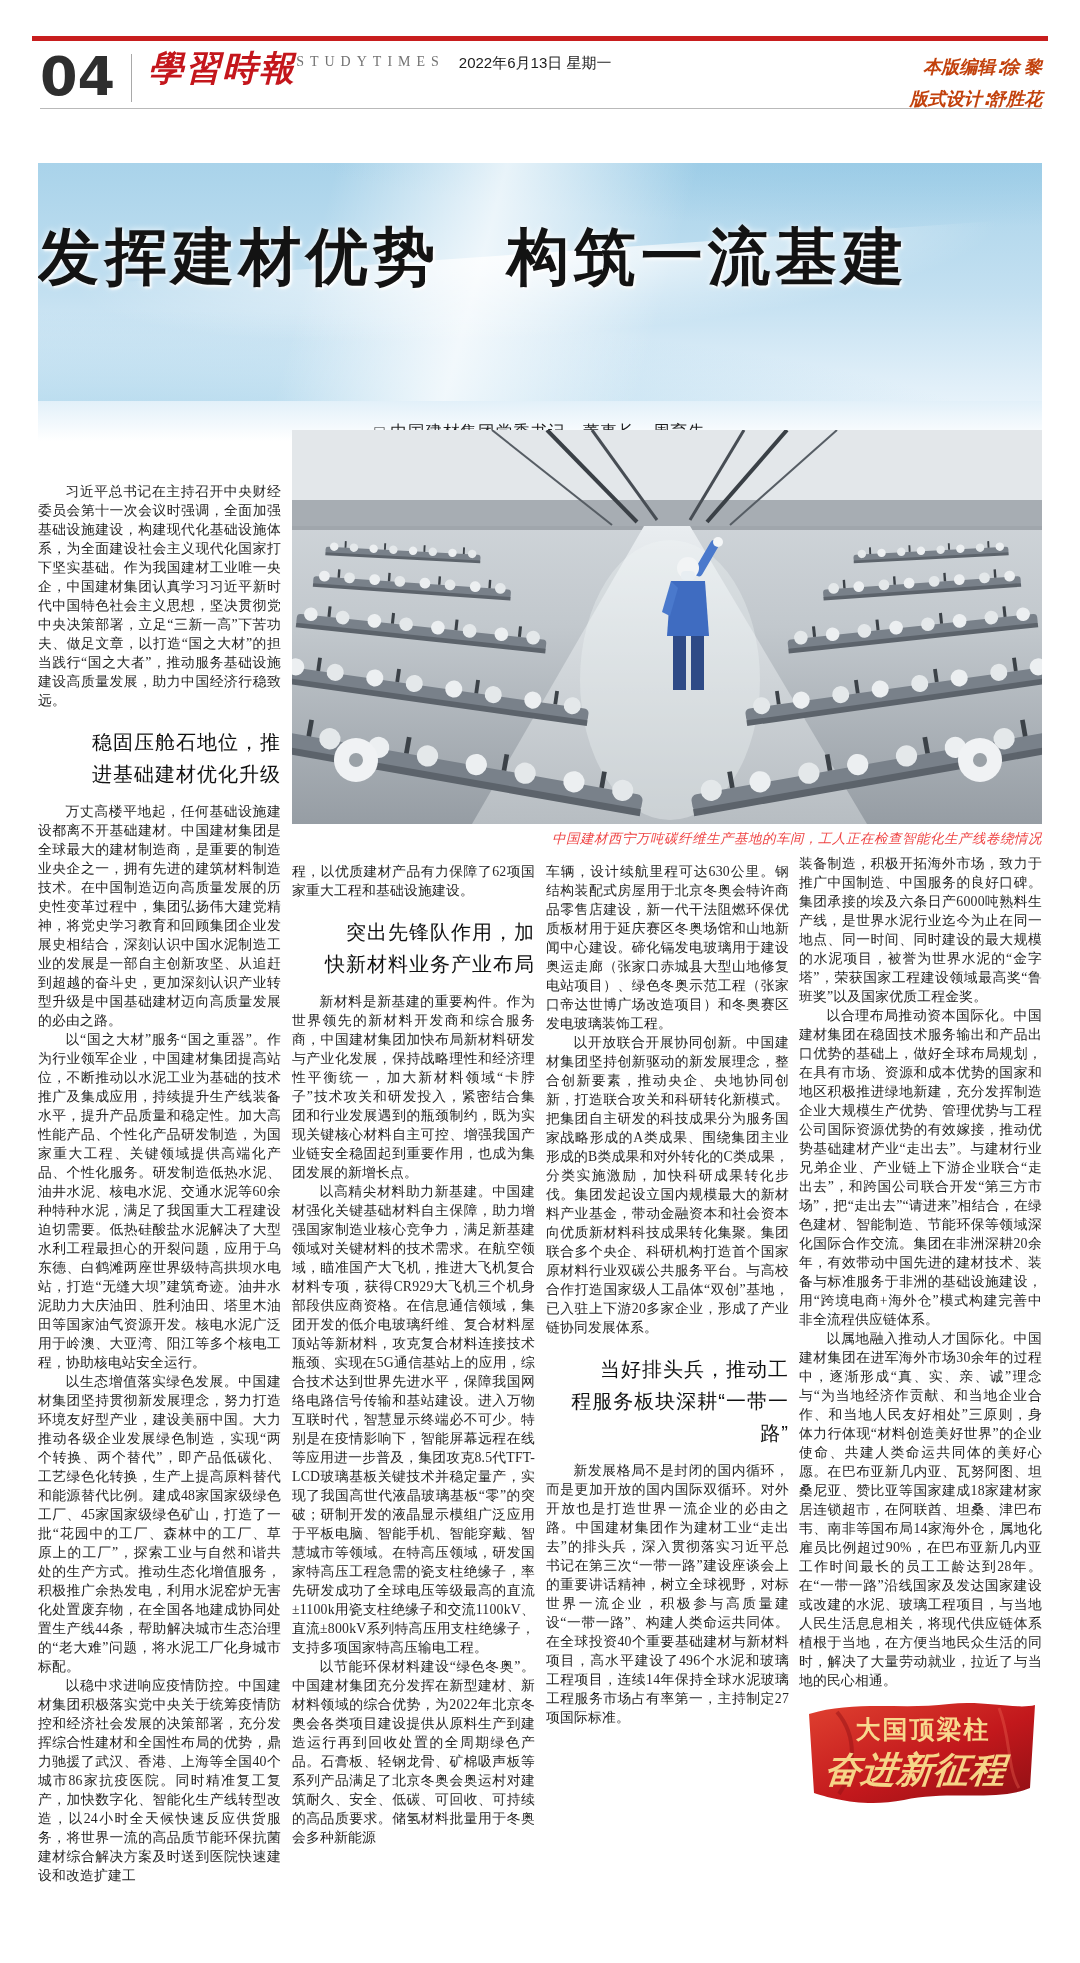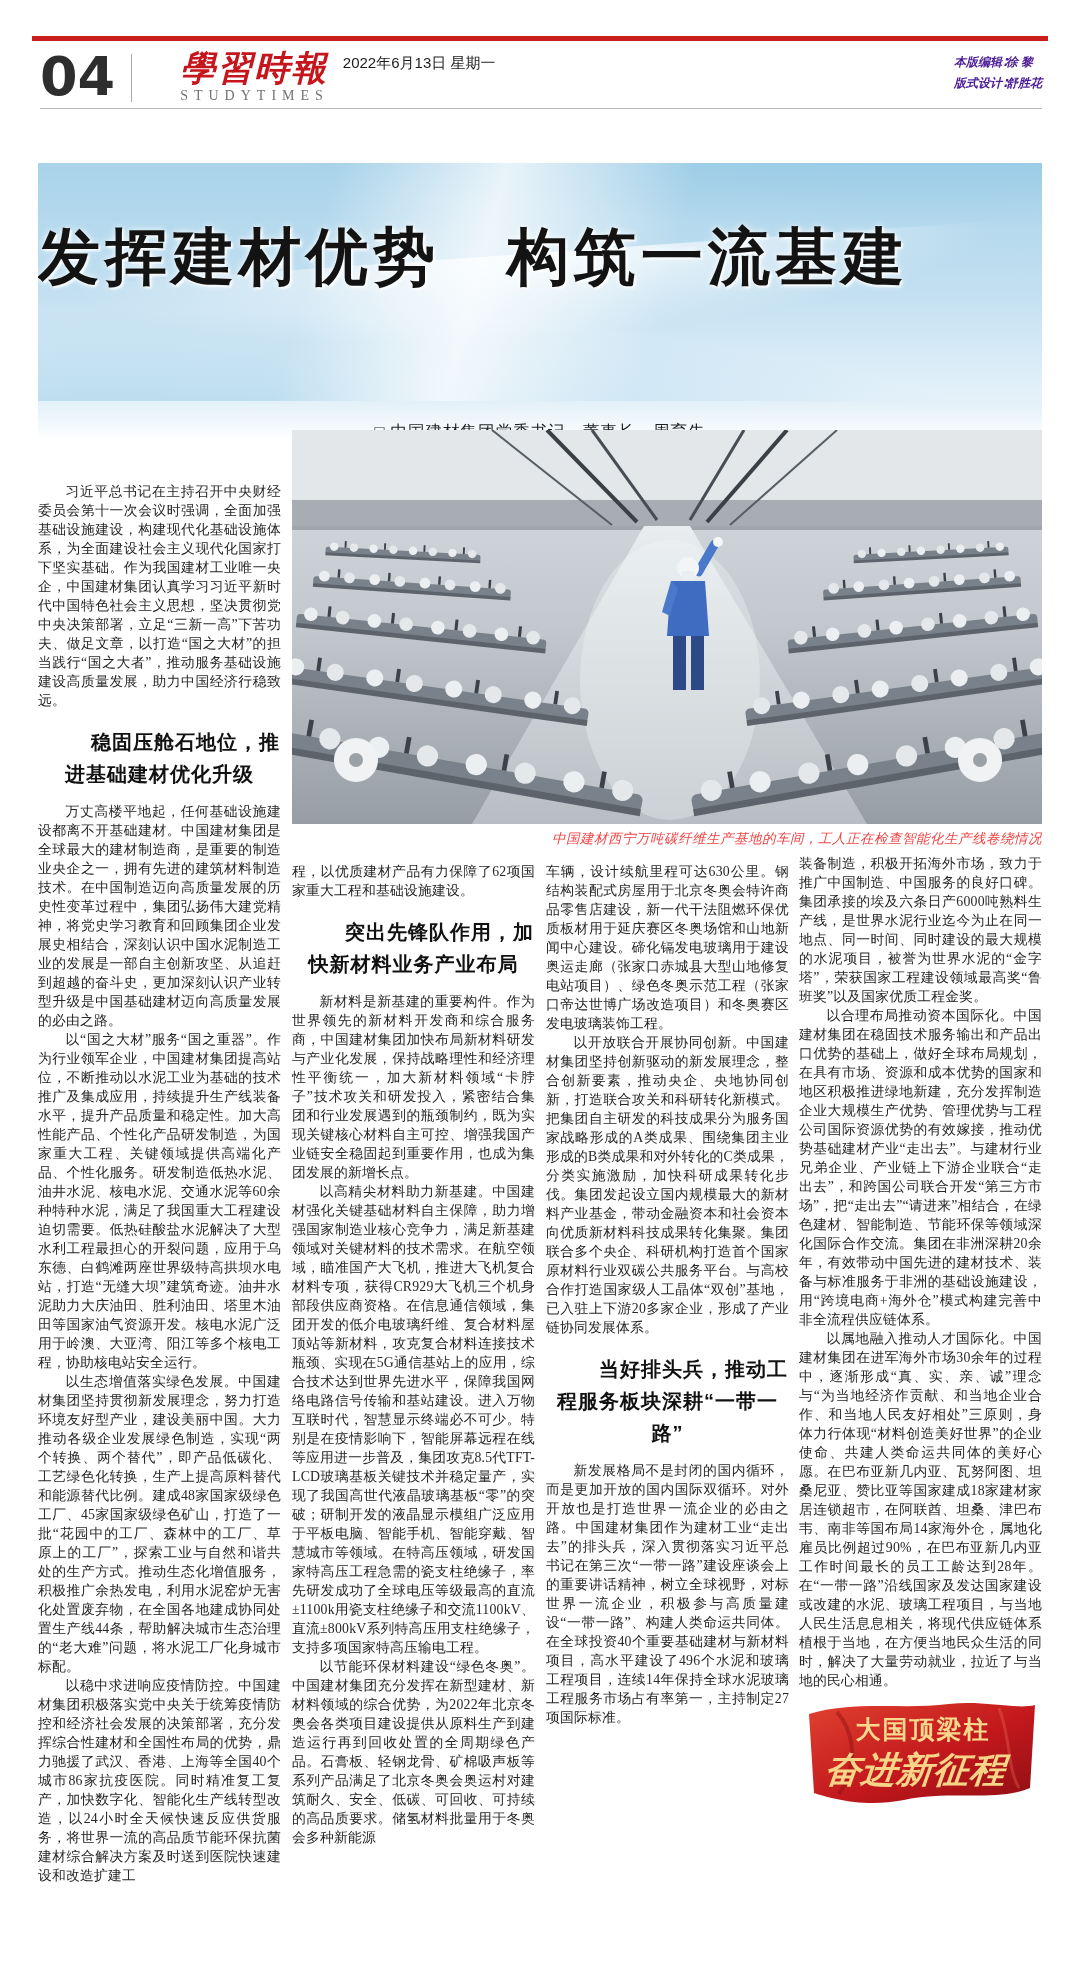--- a/index.html
+++ b/index.html
@@ -3,26 +3,26 @@
 <meta charset="utf-8">
 <style>
   html,body{margin:0;padding:0;background:#e8e8e8;}
   .page{position:relative;width:1080px;height:1963px;background:#fff;margin:0 auto;
         font-family:"Liberation Serif", serif;color:#262626;overflow:hidden;}
   
   .top-rule{position:absolute;left:32px;top:36px;width:1016px;height:5px;background:#c81e1e;}
   .header-row{position:absolute;left:40px;top:52px;width:1002px;height:54px;display:flex;align-items:flex-start;}
   .page-num{font-family:"DejaVu Sans", sans-serif;font-size:54px;font-weight:700;color:#2e2e2e;line-height:50px;}
   .hdr-div{width:1px;height:48px;background:#a9a9a9;margin:2px 16px 0 16px;}
-  .masthead{display:flex;flex-direction:column;margin-left:32px;}
+  .masthead{display:flex;flex-direction:row;}
   .masthead-cn{font-size:35px;line-height:34px;font-weight:700;font-style:italic;color:#c4161c;letter-spacing:2px;}
   .masthead-en{font-size:14px;letter-spacing:6px;color:#737373;margin-top:2px;font-family:"Liberation Serif",serif;}
   .hdr-date{font-family:"Liberation Sans", sans-serif;font-size:15px;color:#1c1c1c;margin:2px 0 0 14px;}
-  .hdr-editors{margin-left:auto;text-align:left;font-style:italic;font-weight:700;
-               font-size:12px;line-height:1.75;color:#4c1d95;}
+  .hdr-editors{margin-left:auto;text-align:right;font-style:italic;font-weight:700;
+               font-size:18px;line-height:1.75;color:#c2410c;}
   .header-underline{position:absolute;left:40px;top:108px;width:1002px;height:1px;background:#b9b9b9;}
   
   .banner{position:absolute;left:38px;top:163px;width:1004px;height:238px;overflow:hidden;
     background:
       linear-gradient(105deg, rgba(255,255,255,0) 28%, rgba(255,255,255,.75) 44%, rgba(255,255,255,0) 62%),
       radial-gradient(130% 95% at 88% -25%, #8ec5e3 0%, rgba(255,255,255,0) 55%),
       radial-gradient(150% 110% at 8% 130%, #9bcde7 0%, rgba(255,255,255,0) 62%),
       linear-gradient(180deg,#a9d3ea 0%,#c3e0f1 55%,#e6f2fa 100%);}
   .banner .wave{position:absolute;left:-5%;top:38%;width:110%;height:120px;
       background:radial-gradient(60% 100% at 50% 0%, rgba(255,255,255,.85), rgba(255,255,255,0) 70%);
@@ -37,23 +37,23 @@
   
   .body-area{position:absolute;left:38px;top:430px;width:1004px;height:1505px;}
   .col{position:absolute;width:243px;overflow:hidden;
        font-size:13.8px;line-height:19px;text-align:justify;letter-spacing:.2px;}
   .col-1{left:0;top:0;height:1505px;padding-top:52px;box-sizing:border-box;}
   .col-2{left:254px;top:432px;height:1073px;}
   .col-3{left:508px;top:432px;height:1073px;}
   .col-4{left:761px;top:424px;height:1073px;}
   .para{text-indent:2em;margin:0;}
   .cont{text-indent:0;margin:0;}
-  .subhead{font-family:"Liberation Sans", sans-serif;font-weight:700;font-size:20px;
+  .subhead{font-family:"Liberation Sans", sans-serif;font-weight:400;font-size:20px;
            line-height:32px;text-indent:2.6em;letter-spacing:1px;color:#111;
-           margin:16px 0 12px 0;text-align:center;}
+           margin:16px 0 12px 0;text-align:right;}
   
   .photo-wrap{position:absolute;left:254px;top:0;width:750px;height:394px;background:#b9bfc4;}
   .photo-wrap svg{display:block;}
   .caption{position:absolute;left:254px;top:400px;width:750px;text-align:right;
            font-size:13.5px;font-style:italic;color:#ef4444;letter-spacing:.5px;}
   
   .flag-art{margin-top:8px;}
 </style>
 </head>
 <body>

